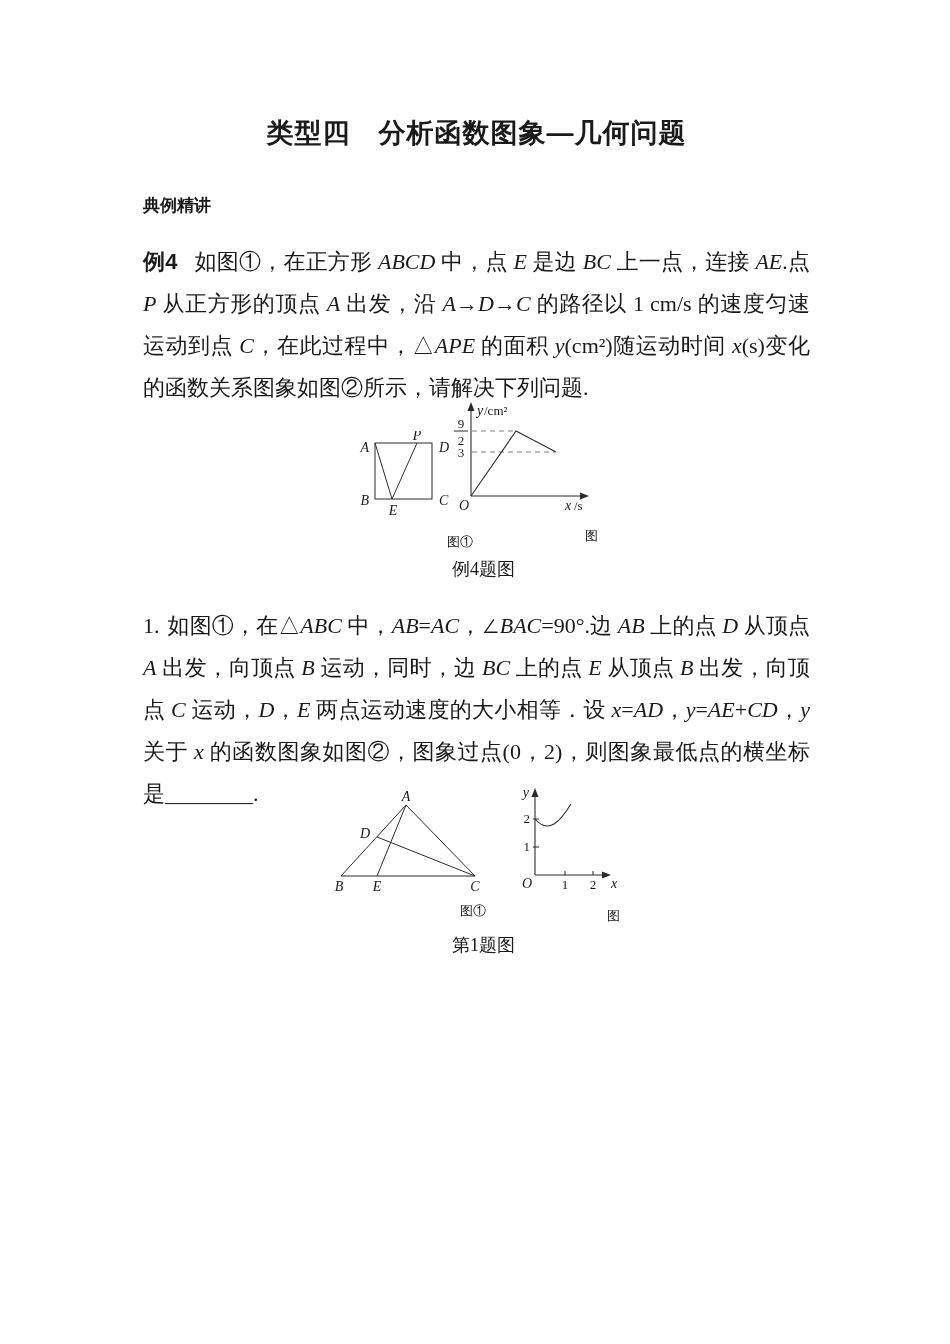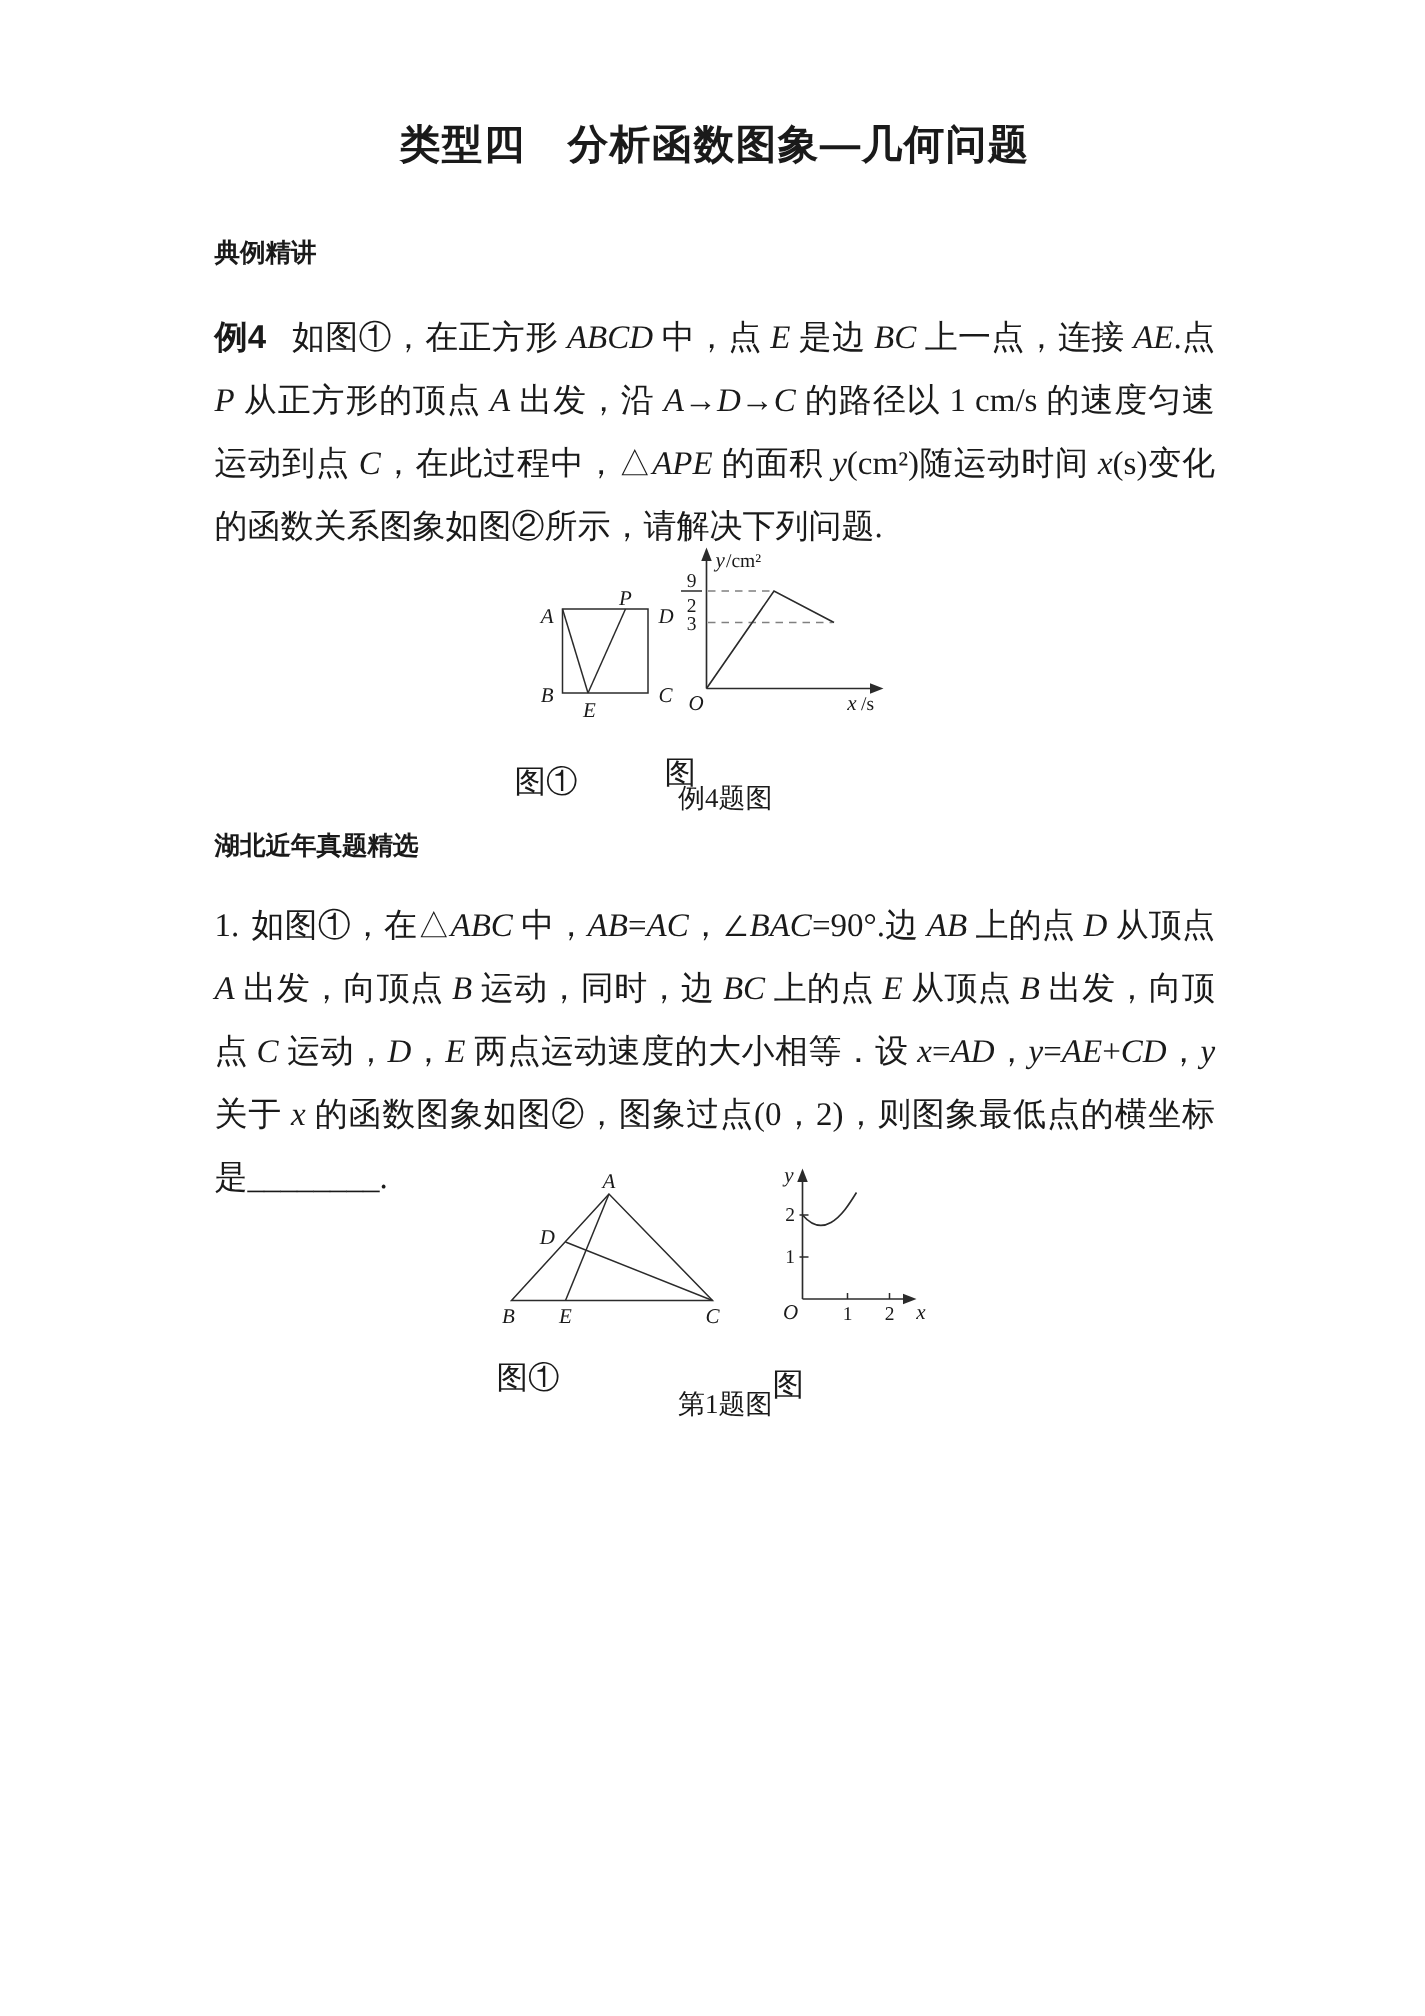--- a/index.html
+++ b/index.html
@@ -4,21 +4,21 @@
 <style>
   html,body{margin:0;padding:0;background:#ffffff;}
   .page{
     position:relative;
     width:950px;height:1344px;
     background:#ffffff;
     color:#1a1a1a;
     font-family:"Liberation Serif", serif;
     overflow:hidden;
   }
-  .content{margin:0 140px 0 143px;padding-top:79px;}
+  .content{margin:0 140px 0 143px;padding-top:116px;}
 
   .doc-title{
     font-family:"Liberation Sans", sans-serif;
     font-weight:bold;font-size:27px;line-height:34px;
     text-align:center;letter-spacing:1px;
   }
   .sec-heading{
     font-family:"Liberation Sans", sans-serif;
     font-weight:bold;font-size:17px;line-height:28px;
     margin:0;
@@ -41,21 +41,21 @@
 
   .figs{position:relative;width:100%;}
   .figs1{height:178px;}
   .figs2{height:190px;margin-top:-24px;}
   .stack{position:absolute;}
   .stack-square{left:200px;top:22px;width:130px;}
   .stack-graph1{left:300px;top:-10px;width:155px;}
   .stack-triangle{left:188px;top:0px;width:155px;}
   .stack-graph2{left:372px;top:-8px;width:105px;}
   .fig-cap{
-    text-align:left;font-size:21px;line-height:22px;margin-top:20px;
+    text-align:right;font-size:13px;line-height:22px;margin-top:4px;
     font-family:"Liberation Serif", serif;
   }
   .group-cap{
     position:absolute;left:14px;right:0;text-align:center;
     font-size:18px;line-height:24px;
   }
   .group-cap.g1{top:148px;}
   .group-cap.g2{top:142px;}
 
   svg{display:block;}
@@ -114,21 +114,20 @@
           <text class="vlabel" x="21" y="111" text-anchor="middle">O</text>
           <text class="vlabel" x="125" y="111" text-anchor="middle">x</text>
           <text class="ulabel" x="131" y="111" text-anchor="start">/s</text>
         </svg>
         <div class="fig-cap">图</div>
       </div>
 
       <div class="group-cap g1">例4题图</div>
     </div>
 
-    <h2 class="sec-heading">湖北近年真题精选</h2>
 
     <p class="body-para p1"><span class="p1-num">1.</span><span>如图①，在△<i>ABC</i> 中，<i>AB</i>=<i>AC</i>，∠<i>BAC</i>=90°.边 <i>AB</i> 上的点 <i>D</i> 从顶点 <i>A</i> 出发，向顶点 <i>B</i> 运动，同时，边 <i>BC</i> 上的点 <i>E</i> 从顶点 <i>B</i> 出发，向顶点 <i>C</i> 运动，<i>D</i>，<i>E</i> 两点运动速度的大小相等．设 <i>x</i>=<i>AD</i>，<i>y</i>=<i>AE</i>+<i>CD</i>，<i>y</i> 关于 <i>x</i> 的函数图象如图②，图象过点(0，2)，则图象最低点的横坐标是________.</span></p>
 
     <div class="figs figs2">
 
       <div class="stack stack-triangle">
         <svg width="155" height="105" viewBox="0 0 155 105">
           <polygon class="lnthin" points="75,14 10,85 144,85"></polygon>
           <line class="lnthin" x1="75" y1="14" x2="46" y2="85"></line>
           <line class="lnthin" x1="46" y1="46" x2="144" y2="85"></line>

